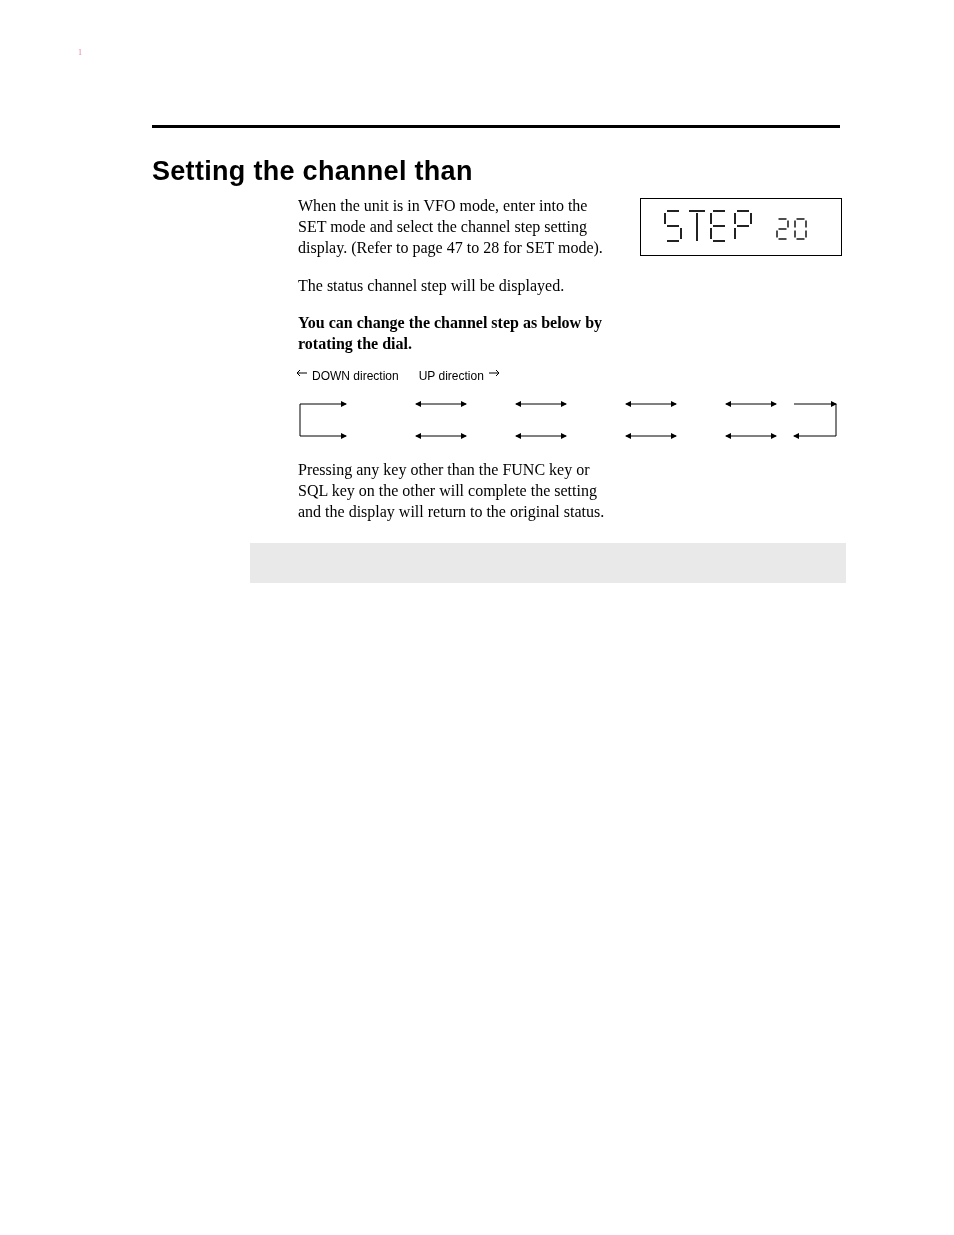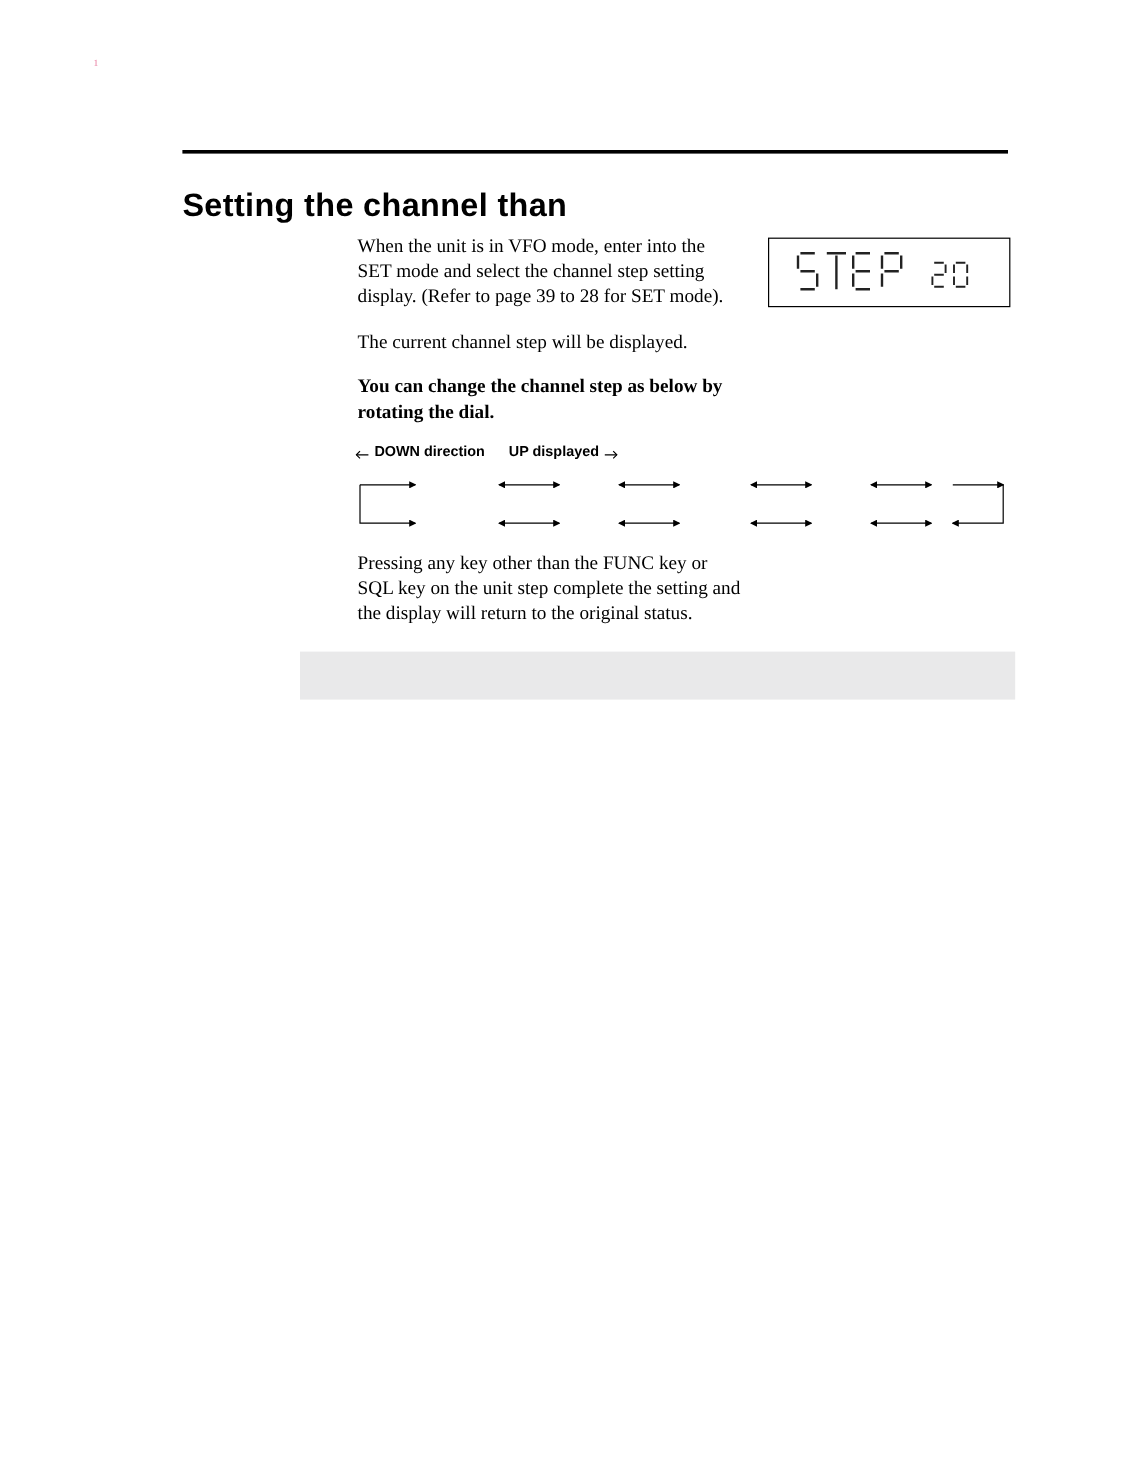--- a/index.html
+++ b/index.html
@@ -70,23 +70,22 @@
       position: absolute;
       top: 369px;
       left: 296px;
       font-family: Arial, Helvetica, sans-serif;
       font-size: 12px;
       display: flex;
       gap: 20px;
     }
     .direction-labels span {
       display: inline-flex;
-      align-items: flex-end;
+      align-items: flex-start;
       gap: 4px;
-      font-weight: bold;
     }
 
     .diagram {
       position: absolute;
       top: 388px;
       left: 296px;
       width: 544px;
       height: 60px;
     }
 
@@ -101,22 +100,22 @@
   </style>
 </head>
 <body>
 
 <div class="page-mark">1</div>
 
 <div class="rule"></div>
 
 <h1 class="heading">Setting the channel than</h1>
 
-<p class="col-text p1">When the unit is in VFO mode, enter into the SET mode and select the channel step setting display. (Refer to page 39 to 28 for SET mode).</p>
-<p class="col-text p2">The current channel step will be displayed.</p>
+<p class="col-text p1">When the unit is in VFO mode, enter into the SET mode and select the channel step setting display. (Refer to page 47 to 28 for SET mode).</p>
+<p class="col-text p2">The status channel step will be displayed.</p>
 <p class="col-text p3">You can change the channel step as below by rotating the dial.</p>
 
 <div class="lcd-box">
   <svg class="lcd-svg" viewBox="0 0 180 44">
     <g fill="none" stroke="#222" stroke-width="2" stroke-linecap="butt">
 
       <g transform="translate(14,6)">
         <line x1="2" y1="0" x2="14" y2="0"></line>
         <line x1="0" y1="2" x2="0" y2="13"></line>
         <line x1="2" y1="15" x2="14" y2="15"></line>
@@ -167,21 +166,21 @@
 
 <div class="direction-labels">
   <span>
     <svg width="12" height="8" viewBox="0 0 12 8">
         <line x1="11" y1="4" x2="1" y2="4" stroke="#000" stroke-width="1"></line>
         <polyline points="4,1 1,4 4,7" fill="none" stroke="#000" stroke-width="1"></polyline>
       </svg>
     <span>DOWN direction</span>
   </span>
   <span>
-    <span>UP displayed</span>
+    <span>UP direction</span>
     <svg width="12" height="8" viewBox="0 0 12 8">
         <line x1="1" y1="4" x2="11" y2="4" stroke="#000" stroke-width="1"></line>
         <polyline points="8,1 11,4 8,7" fill="none" stroke="#000" stroke-width="1"></polyline>
       </svg>
   </span>
 </div>
 
 <svg class="diagram" viewBox="0 0 544 60">
   <defs>
     <marker id="arr" markerWidth="6" markerHeight="6" refX="5" refY="3" orient="auto">
@@ -206,15 +205,15 @@
     <line x1="330" y1="48" x2="380" y2="48" marker-start="url(#arrL)" marker-end="url(#arr)"></line>
 
     <line x1="430" y1="16" x2="480" y2="16" marker-start="url(#arrL)" marker-end="url(#arr)"></line>
     <line x1="430" y1="48" x2="480" y2="48" marker-start="url(#arrL)" marker-end="url(#arr)"></line>
 
     <polyline points="540,16 540,48 498,48" marker-end="url(#arr)"></polyline>
     <polyline points="540,16 498,16" marker-start="url(#arrL)"></polyline>
   </g>
 </svg>
 
-<p class="col-text p4">Pressing any key other than the FUNC key or SQL key on the unit step complete the setting and the display will return to the original status.</p>
+<p class="col-text p4">Pressing any key other than the FUNC key or SQL key on the other will complete the setting and the display will return to the original status.</p>
 
 <div class="grey-band"></div>
 
 </body></html>

